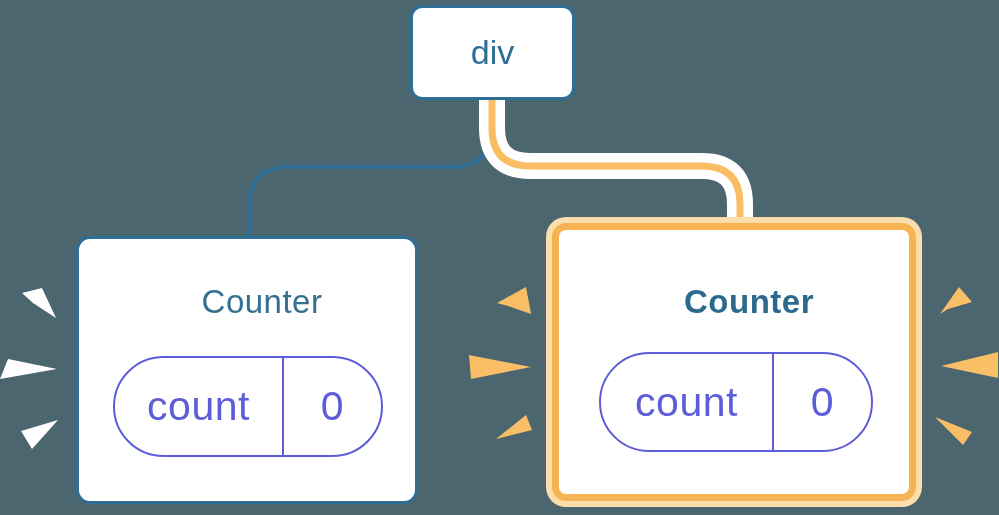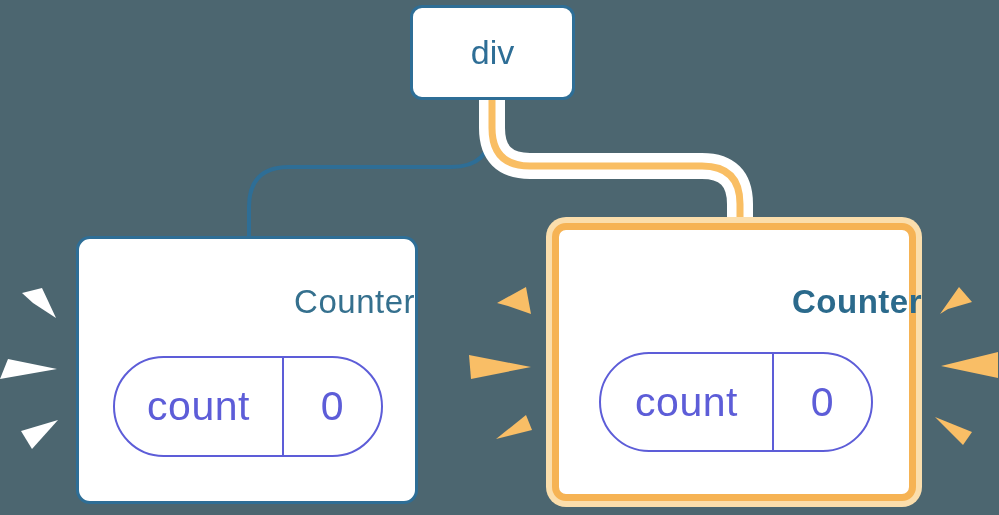--- a/index.html
+++ b/index.html
@@ -29,22 +29,22 @@
     font-size: 34px; color: var(--steel-blue); font-weight: 500;
   }
 
   .counter-card {
     left: 76px; top: 236px; width: 342px; height: 268px;
     border: 3.5px solid var(--steel-blue);
     border-radius: 14px;
   }
 
   .counter-heading {
-    position: absolute; left: 0; width: 100%;
-    text-align: right;
+    position: absolute; left: 15px; width: 100%;
+    text-align: center;
     font-size: 33px; letter-spacing: 0.5px;
     font-weight: 500; color: var(--heading-blue);
   }
   .counter-card .counter-heading { top: 44px; }
 
   .highlight-wrap {
     position: absolute; z-index: 1;
     left: 546px; top: 217px; width: 376px; height: 290px;
     background: var(--orange-ring);
     border-radius: 20px;

